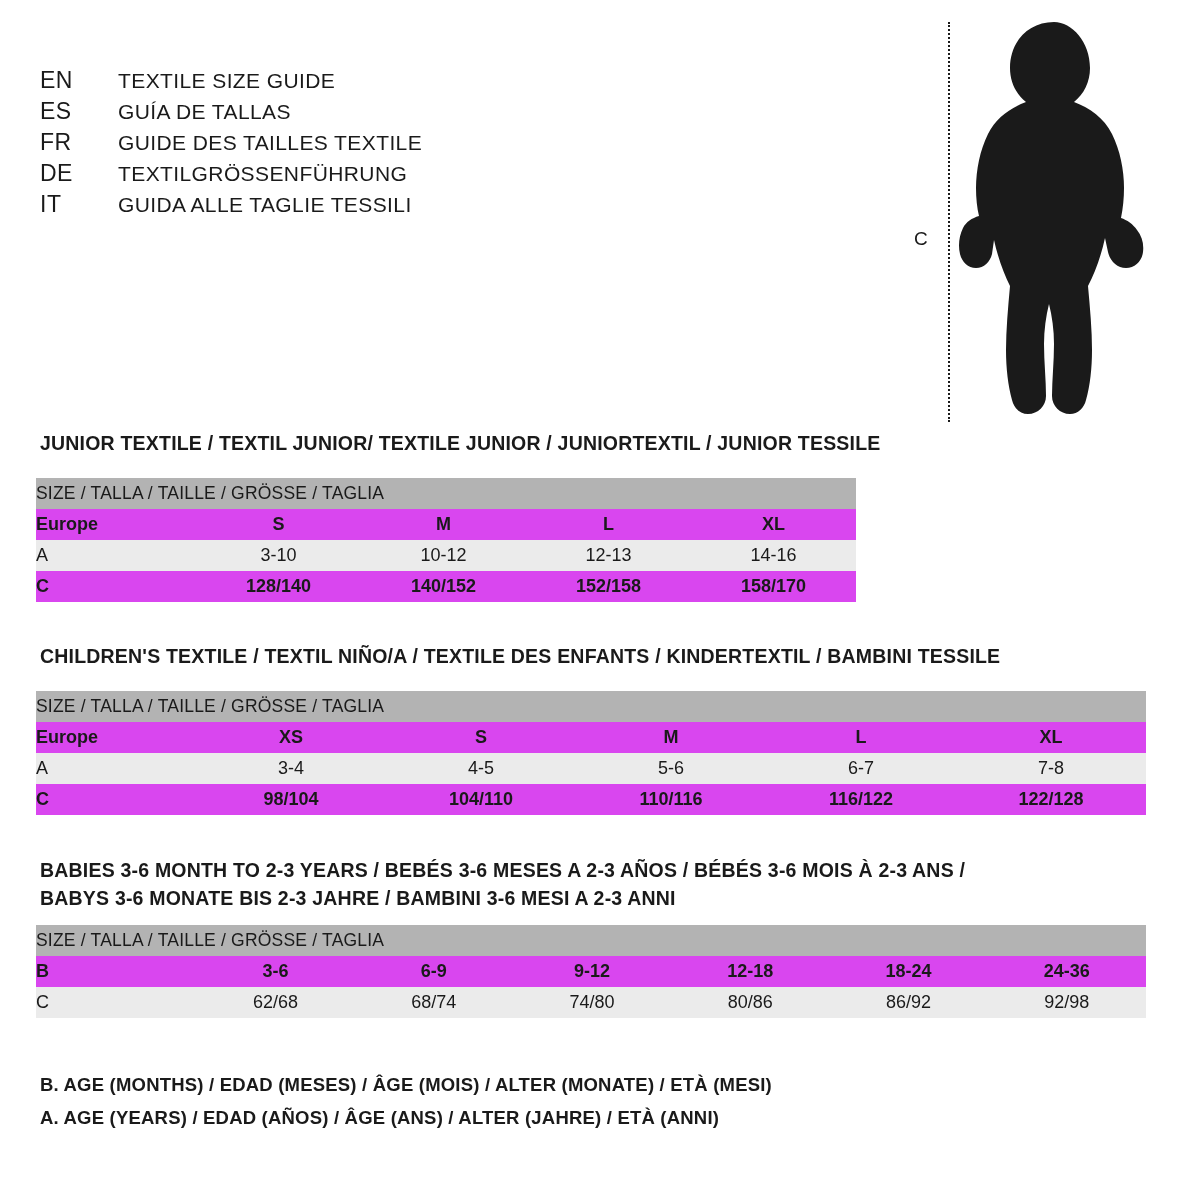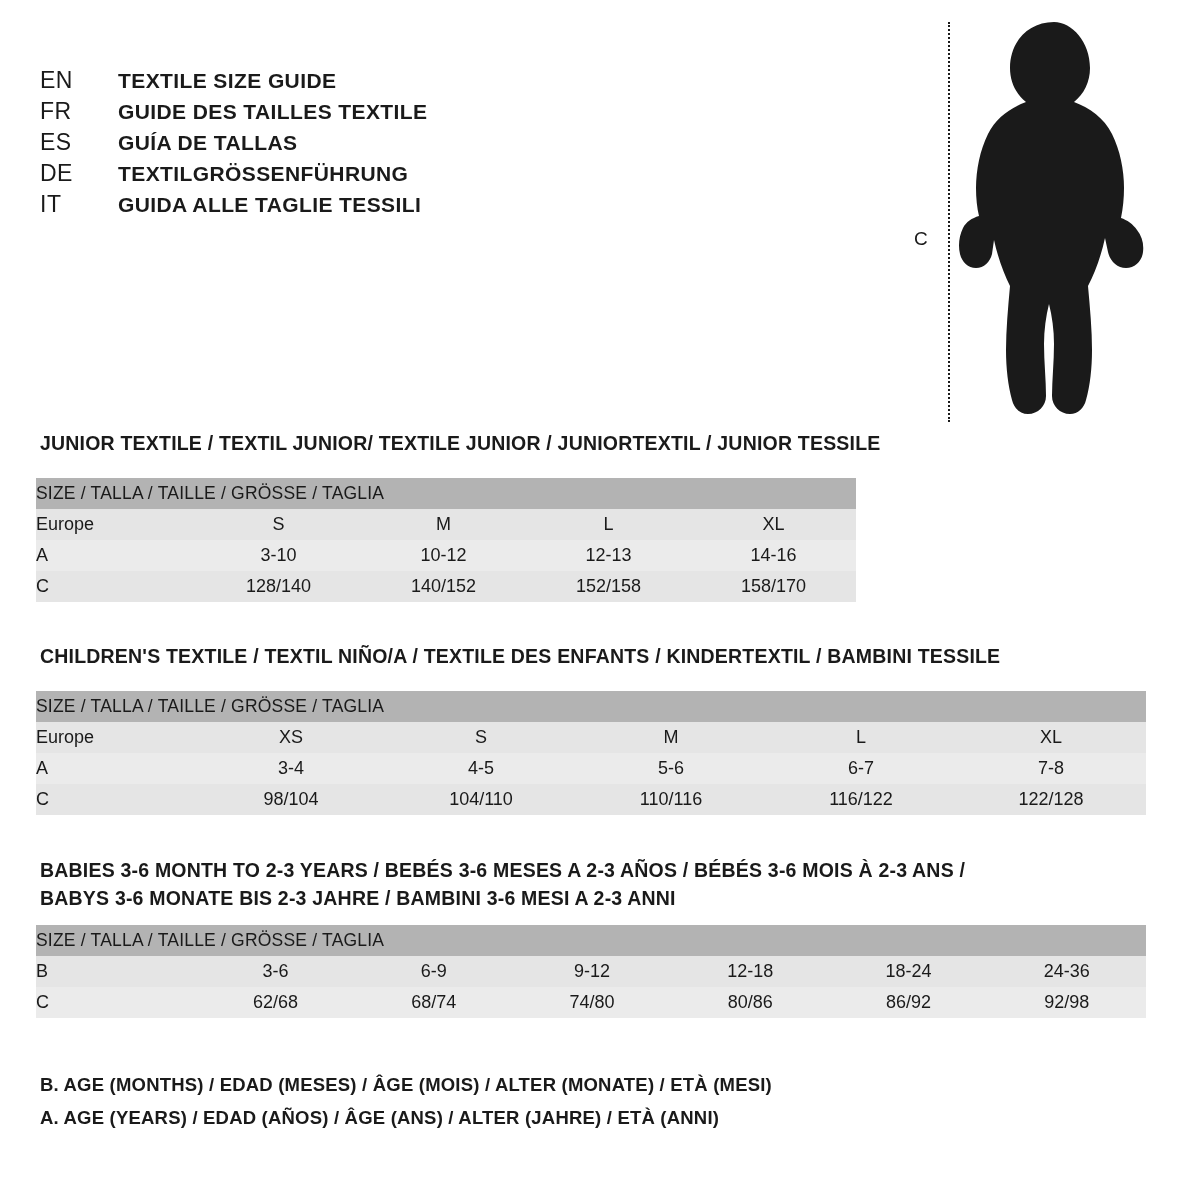--- a/index.html
+++ b/index.html
@@ -37,21 +37,21 @@
   }
   .lang-code {
     width: 78px;
     font-size: 23px;
     letter-spacing: 0.5px;
     font-weight: 400;
     color: #1a1a1a;
   }
   .lang-text {
     font-size: 21px;
-    font-weight: 700;
+    font-weight: 400;
     letter-spacing: 0.4px;
     color: #1a1a1a;
     text-transform: uppercase;
     margin-top: 39px;
   }
 
   
   .figure-area {
     position: absolute;
     left: 900px;
@@ -106,21 +106,21 @@
     font-weight: 400;
   }
   .hdr-row td {
     background: #b3b3b3;
     font-size: 17.5px;
     letter-spacing: 0.2px;
     text-transform: uppercase;
   }
   .hdr-row td.hdr-cell {
   }
-  .row-white td { background: #e5e5e5; }
+  .row-white td { background: #d946ef; font-weight: bold; }
   .row-grey td { background: #ebebeb; }
   .lbl {
     padding-left: 8px;
     text-align: left;
   }
   .val {
     text-align: center;
   }
 
   
@@ -145,26 +145,26 @@
 <body>
 
 <div class="page">
 
   <div class="lang-block">
     <div class="lang-row">
       <div class="lang-code">EN</div>
       <div class="lang-text">TEXTILE SIZE GUIDE</div>
     </div>
     <div class="lang-row">
+      <div class="lang-code">ES</div>
+      <div class="lang-text">GUÍA DE TALLAS</div>
+    </div>
+    <div class="lang-row">
       <div class="lang-code">FR</div>
       <div class="lang-text">GUIDE DES TAILLES TEXTILE</div>
-    </div>
-    <div class="lang-row">
-      <div class="lang-code">ES</div>
-      <div class="lang-text">GUÍA DE TALLAS</div>
     </div>
     <div class="lang-row">
       <div class="lang-code">DE</div>
       <div class="lang-text">TEXTILGRÖSSENFÜHRUNG</div>
     </div>
     <div class="lang-row">
       <div class="lang-code">IT</div>
       <div class="lang-text">GUIDA ALLE TAGLIE TESSILI</div>
     </div>
   </div>

